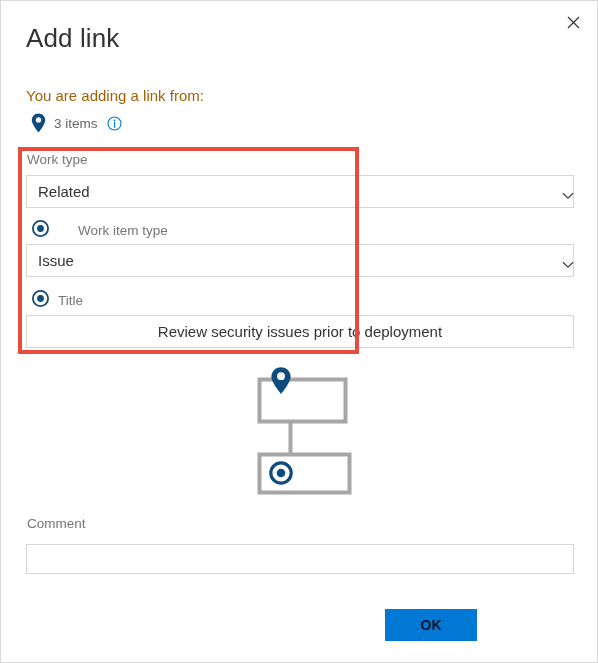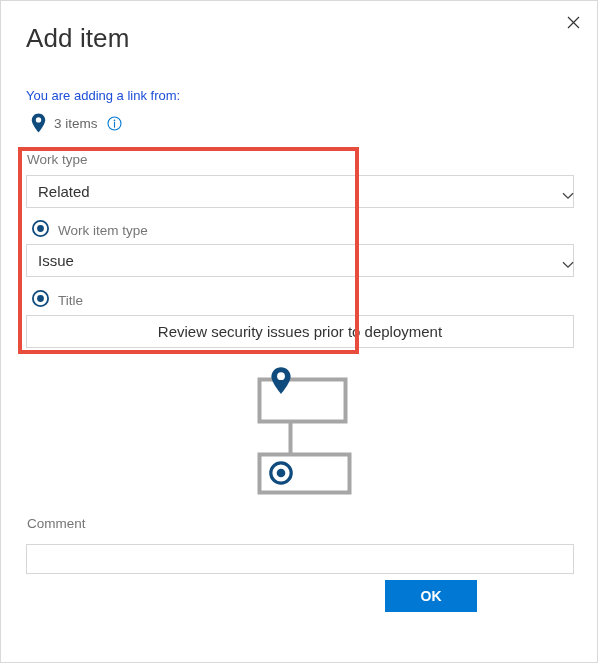--- a/index.html
+++ b/index.html
@@ -49,22 +49,22 @@
     color: #333333;
     letter-spacing: 0.1px;
     line-height: 34px;
   }
 
   
   .intro-text {
     position: absolute;
     left: 25px;
     top: 87px;
-    font-size: 13px;
-    color: #1d4ed8;
+    font-size: 15px;
+    color: #a16207;
     line-height: 16px;
     text-align: right;
   }
 
   .items-row {
     position: absolute;
     left: 25px;
     top: 111px;
     display: flex;
     align-items: center;
@@ -180,25 +180,25 @@
     font-size: 13.5px;
     color: #333333;
     padding: 0 10px;
     outline: none;
   }
 
   
   .btn-ok {
     position: absolute;
     left: 384px;
-    top: 579px;
+    top: 608px;
     width: 92px;
     height: 32px;
     background: #0078d4;
-    color: #ffffff;
+    color: #0f172a;
     border: none;
     font-family: "Liberation Sans", sans-serif;
     font-size: 14px;
     font-weight: 600;
     cursor: pointer;
     padding: 0;
   }
   .btn-cancel {
     position: absolute;
     left: 490px;
@@ -221,21 +221,21 @@
 <div id="dialog">
 
   <button class="close-btn">
     <span>
       <svg width="13" height="13" viewBox="0 0 13 13">
         <path d="M1 1 L12 12 M12 1 L1 12" stroke="#333333" stroke-width="1.2" fill="none"></path>
       </svg>
     </span>
   </button>
 
-  <div class="dialog-title">Add item</div>
+  <div class="dialog-title">Add link</div>
 
   <div class="intro-text">You are adding a link from:</div>
 
   <div class="items-row">
     <span class="pin-wrap">
       <svg width="15" height="20" viewBox="0 0 15 20">
         <path d="M7.5 0.6 C3.7 0.6 0.8 3.5 0.8 7.2 C0.8 11.6 7.5 19.4 7.5 19.4 C7.5 19.4 14.2 11.6 14.2 7.2 C14.2 3.5 11.3 0.6 7.5 0.6 Z" fill="#104b7d"></path>
         <circle cx="7.5" cy="6.9" r="2.7" fill="#ffffff"></circle>
       </svg>
     </span>
@@ -254,21 +254,21 @@
   <div class="field-label" style="top:151px;">Work type</div>
   <div class="select-wrap" style="top:174px; left:0; width:598px; height:33px;">
     <input class="text-field" style="top: 0px; left: 25px;" readonly="" value="Related">
     <span class="chevron" style="right:25px; top:11px;">
       <svg width="12" height="8" viewBox="0 0 12 8">
         <path d="M1 1.3 L6 6.2 L11 1.3" stroke="#444444" stroke-width="1.3" fill="none"></path>
       </svg>
     </span>
   </div>
 
-  <div class="opt-row" style="top:219px;">
+  <div class="opt-row" style="top:219px;gap:20px;">
     <span>
       <svg width="17" height="17" viewBox="0 0 17 17">
         <circle cx="8.5" cy="8.5" r="7.6" fill="none" stroke="#104b7d" stroke-width="1.8"></circle>
         <circle cx="8.5" cy="8.5" r="3.4" fill="#104b7d"></circle>
       </svg>
     </span>
     <span class="opt-label">Work item type</span>
   </div>
 
   <div class="select-wrap" style="top:243px; left:0; width:598px; height:33px;">

